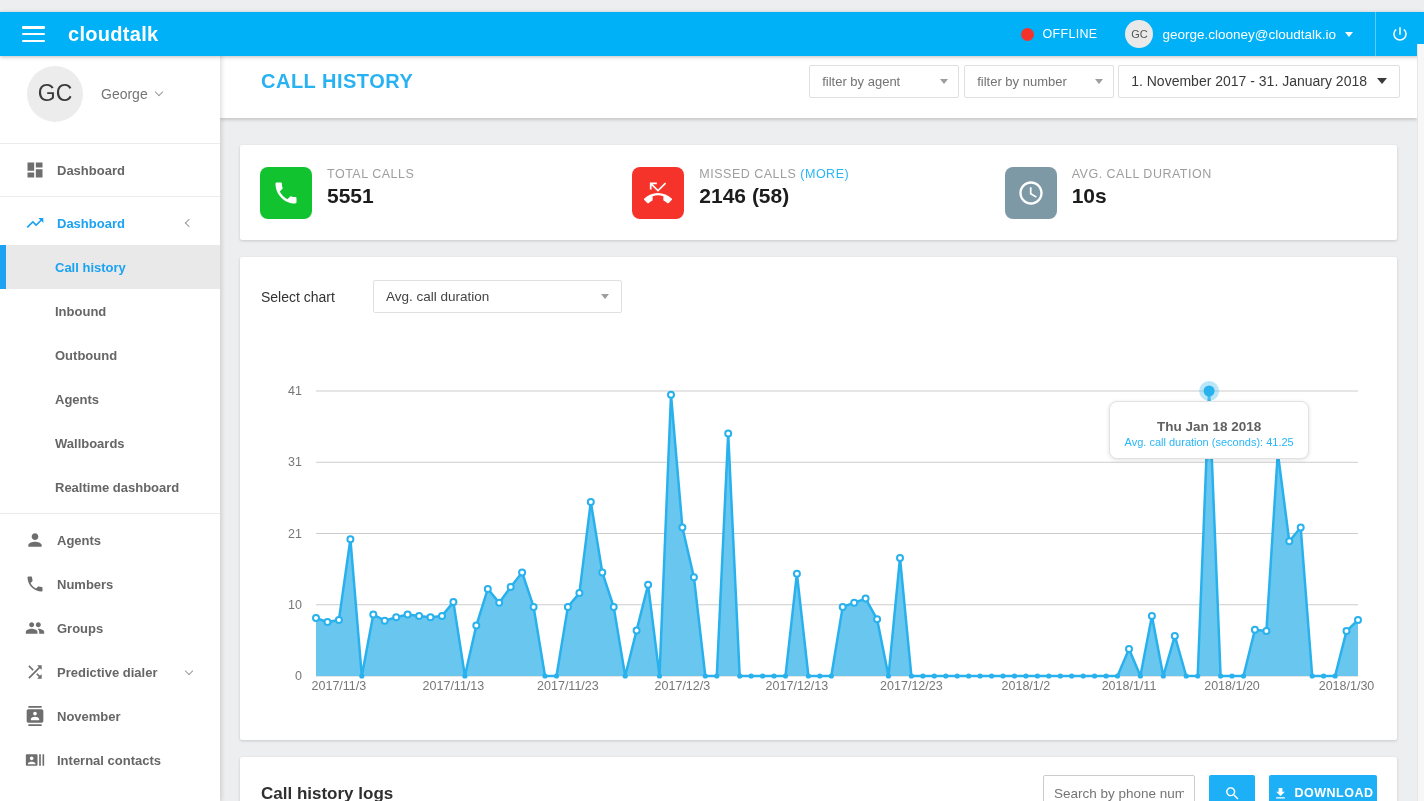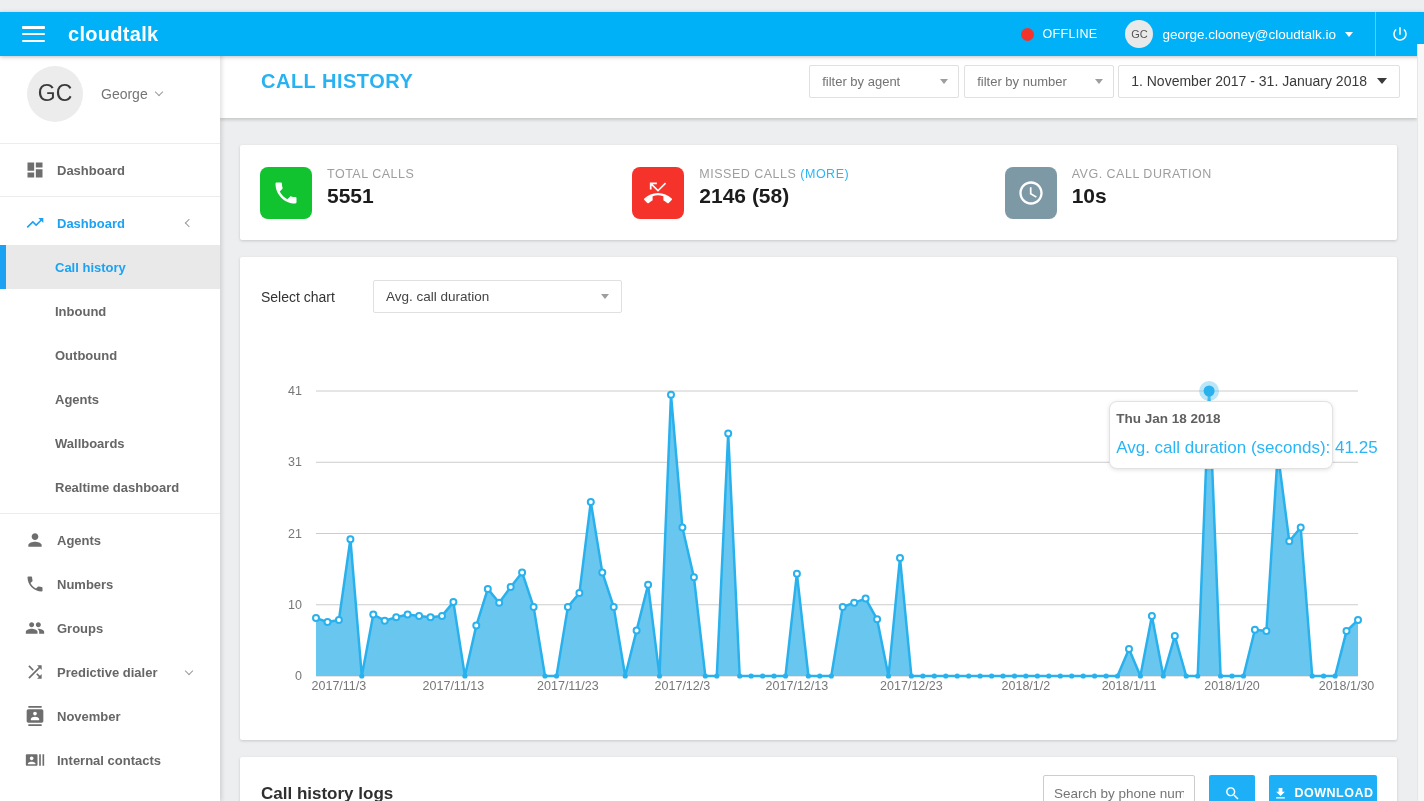--- a/index.html
+++ b/index.html
@@ -74,24 +74,24 @@
   .stat-value { font-size:21px; font-weight:bold; color:#1c1c1c; margin-top:3px; }
 
   
   .chart-card { margin-top:17px; height:483px; position:relative; }
   .select-row { display:flex; align-items:center; padding:23px 0 0 21px; }
   .select-label { font-size:14px; color:#333; }
   .select-box { width:249px; height:33px; border:1px solid #e0e0e0; border-radius:2px; margin-left:38px;
                 display:flex; align-items:center; padding:0 12px; cursor:pointer; }
   .select-box .stext { flex:1; font-size:13.5px; color:#444; }
   #chart-wrap { position:absolute; left:20px; top:123px; width:1124px; height:320px; }
-  .tooltip { position:absolute; width:224px; background:#fff; border:1px solid #e2e2e2; border-radius:8px;
-             box-shadow:0 1px 4px rgba(0,0,0,.12); text-align:left; padding:9px 6px 10px; z-index:6; }
+  .tooltip { position:absolute; width:200px; background:#fff; border:1px solid #e2e2e2; border-radius:8px;
+             box-shadow:0 1px 4px rgba(0,0,0,.12); text-align:center; padding:17px 6px 10px; z-index:6; }
   .tooltip-title { font-size:13.5px; font-weight:bold; color:#606060; }
-  .tooltip-line { font-size:17px; color:#29b6f6; margin-top:12px; white-space:nowrap; }
+  .tooltip-line { font-size:11px; color:#29b6f6; margin-top:2px; white-space:nowrap; }
 
   
   .logs-card { margin-top:17px; height:120px; display:flex; align-items:flex-start; padding:18px 20px 0 21px; }
   .logs-title { font-size:17px; font-weight:bold; color:#2f2f2f; margin-top:9px; }
   .logs-controls { margin-left:auto; display:flex; align-items:stretch; }
   .search-input { width:152px; height:36px; border:1px solid #ccc; border-radius:2px; padding:0 10px;
                   font-size:13.5px; color:#333; font-family:"Liberation Sans",sans-serif; outline:none; }
   .btn-blue { background:#1db0f7; color:#fff; border:none; border-radius:2px; height:36px; display:flex;
               align-items:center; justify-content:center; cursor:pointer; font-family:"Liberation Sans",sans-serif; }
   .search-btn { width:46px; margin-left:14px; }

